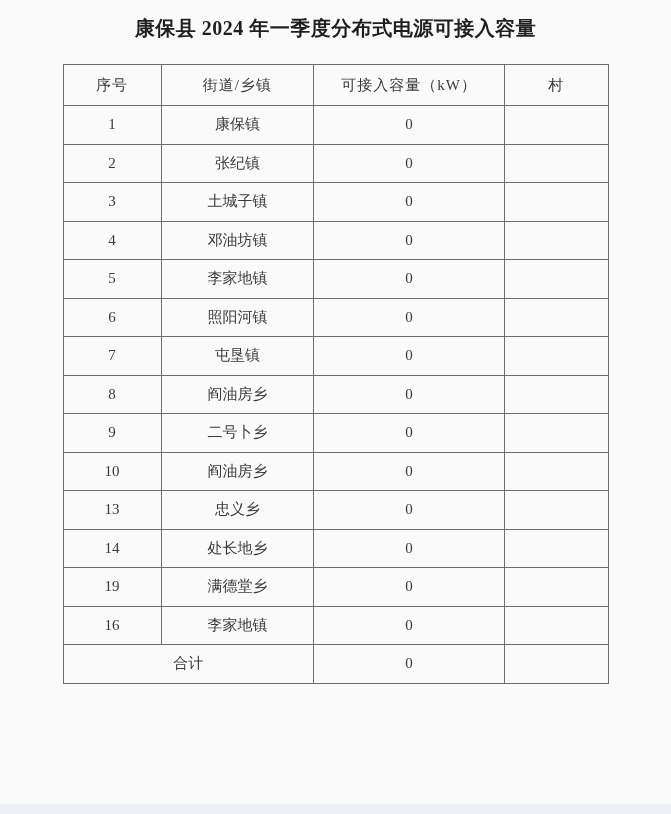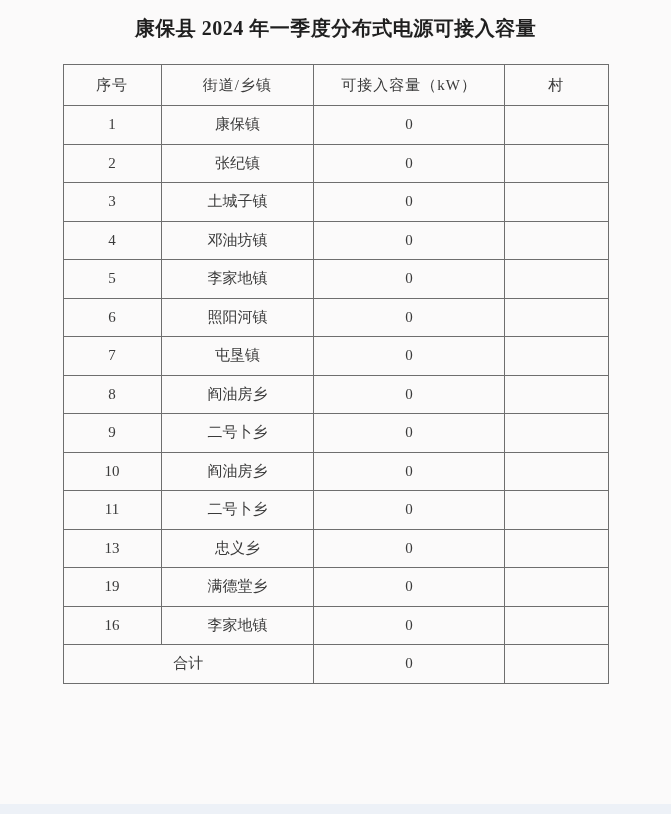--- a/index.html
+++ b/index.html
@@ -140,28 +140,28 @@
           <td>0</td>
           <td></td>
         </tr>
         <tr>
           <td>10</td>
           <td>阎油房乡</td>
           <td>0</td>
           <td></td>
         </tr>
         <tr>
-          <td>11</td>
-          <td>二号卜乡</td>
+          <td>13</td>
+          <td>忠义乡</td>
           <td>0</td>
           <td></td>
         </tr>
         <tr>
-          <td>13</td>
-          <td>忠义乡</td>
+          <td>14</td>
+          <td>处长地乡</td>
           <td>0</td>
           <td></td>
         </tr>
         <tr>
           <td>19</td>
           <td>满德堂乡</td>
           <td>0</td>
           <td></td>
         </tr>
         <tr>

